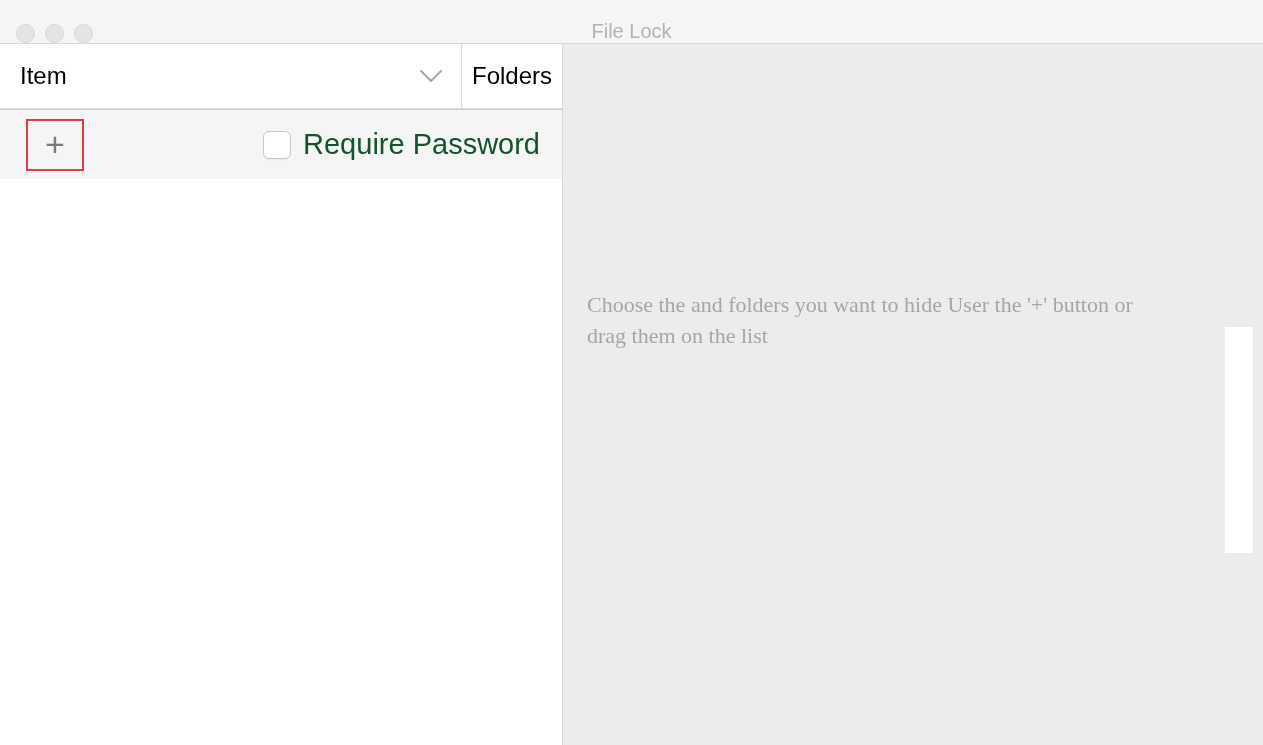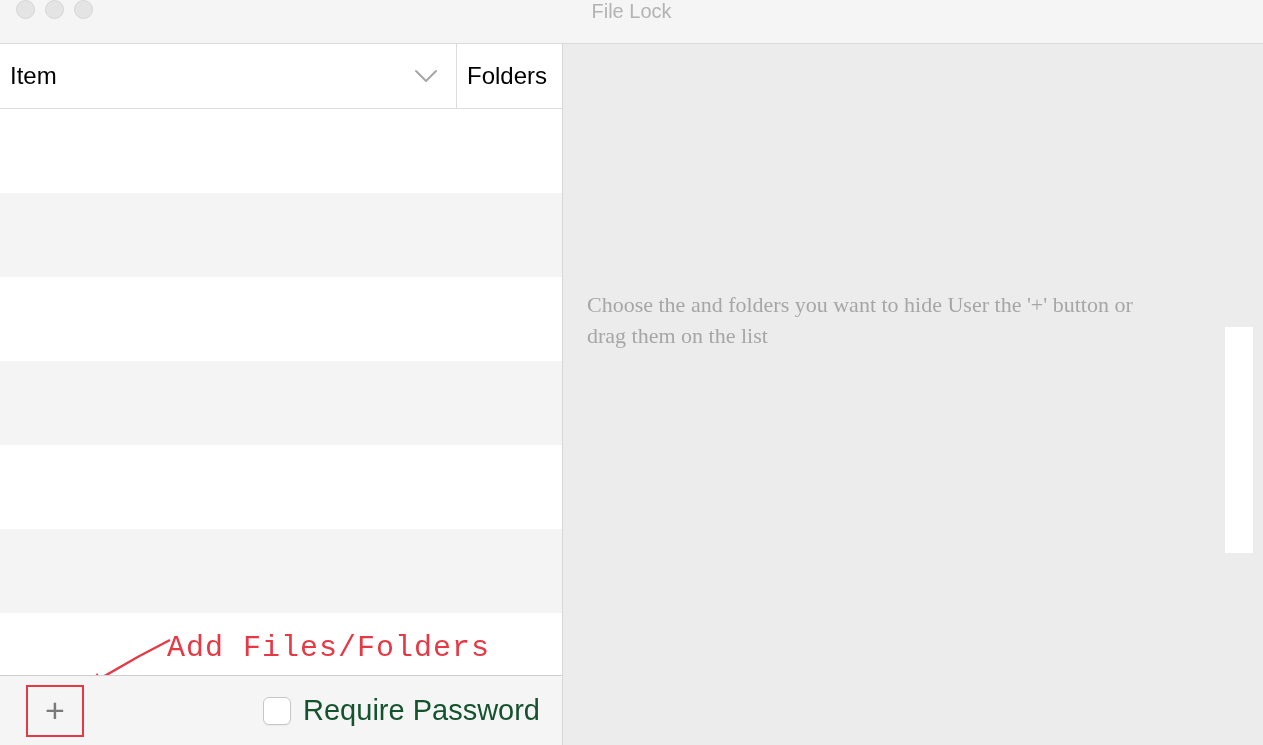--- a/index.html
+++ b/index.html
@@ -14,21 +14,21 @@
       height: 745px;
       overflow: hidden;
       display: flex;
       flex-direction: column;
     }
     .titlebar {
       height: 44px;
       background: #f5f5f5;
       border-bottom: 1px solid #dadada;
       display: flex;
-      align-items: flex-start;
+      align-items: flex-end;
       position: relative;
     }
     .traffic-lights {
       display: flex;
       gap: 10px;
       padding-left: 16px;
     }
     .traffic-light {
       width: 19px;
       height: 19px;
@@ -65,20 +65,21 @@
       padding: 18px 10px;
       font-size: 24px;
       color: #000;
       display: flex;
       align-items: center;
       justify-content: space-between;
     }
     .col-item {
       width: 457px;
       border-right: 1px solid #dcdcdc;
+      margin-left: 10px;
     }
     .col-status {
       flex: 1;
     }
     .sort-chevron {
       font-size: 22px;
       color: #a7a7a7;
       padding-right: 8px;
     }
     .table-body {
@@ -200,34 +201,20 @@
         <span class="sort-chevron">
           <svg width="24" height="14" viewBox="0 0 24 14">
               <path d="M2 2 L12 12 L22 2" stroke="#a7a7a7" stroke-width="2" fill="none" stroke-linecap="round" stroke-linejoin="round"></path>
             </svg>
         </span>
       </div>
       <div class="table-header-cell col-status">
         <span>Folders</span>
       </div>
     </div>
-    <div class="table-body">
-      <div class="table-row"></div>
-      <div class="table-row"></div>
-      <div class="table-row"></div>
-      <div class="table-row"></div>
-      <div class="table-row"></div>
-      <div class="table-row"></div>
-      <div class="table-row short"></div>
-      <div class="annotation-text">Add Files/Folders</div>
-      <svg class="annotation-arrow" style="left:75px; bottom:-18px;" width="100" height="58" viewBox="0 0 100 58">
-        <path d="M95 5 Q 55 25 15 50" stroke="#e63946" stroke-width="2.5" fill="none"></path>
-        <path d="M15 50 L28 46 L22 38 Z" fill="#e63946"></path>
-      </svg>
-    </div>
     <div class="toolbar">
       <div class="add-button">
         <span>+</span>
       </div>
       <div class="require-wrap">
         <div class="checkbox"></div>
         <span class="require-label">Require Password</span>
       </div>
     </div>
   </div>

